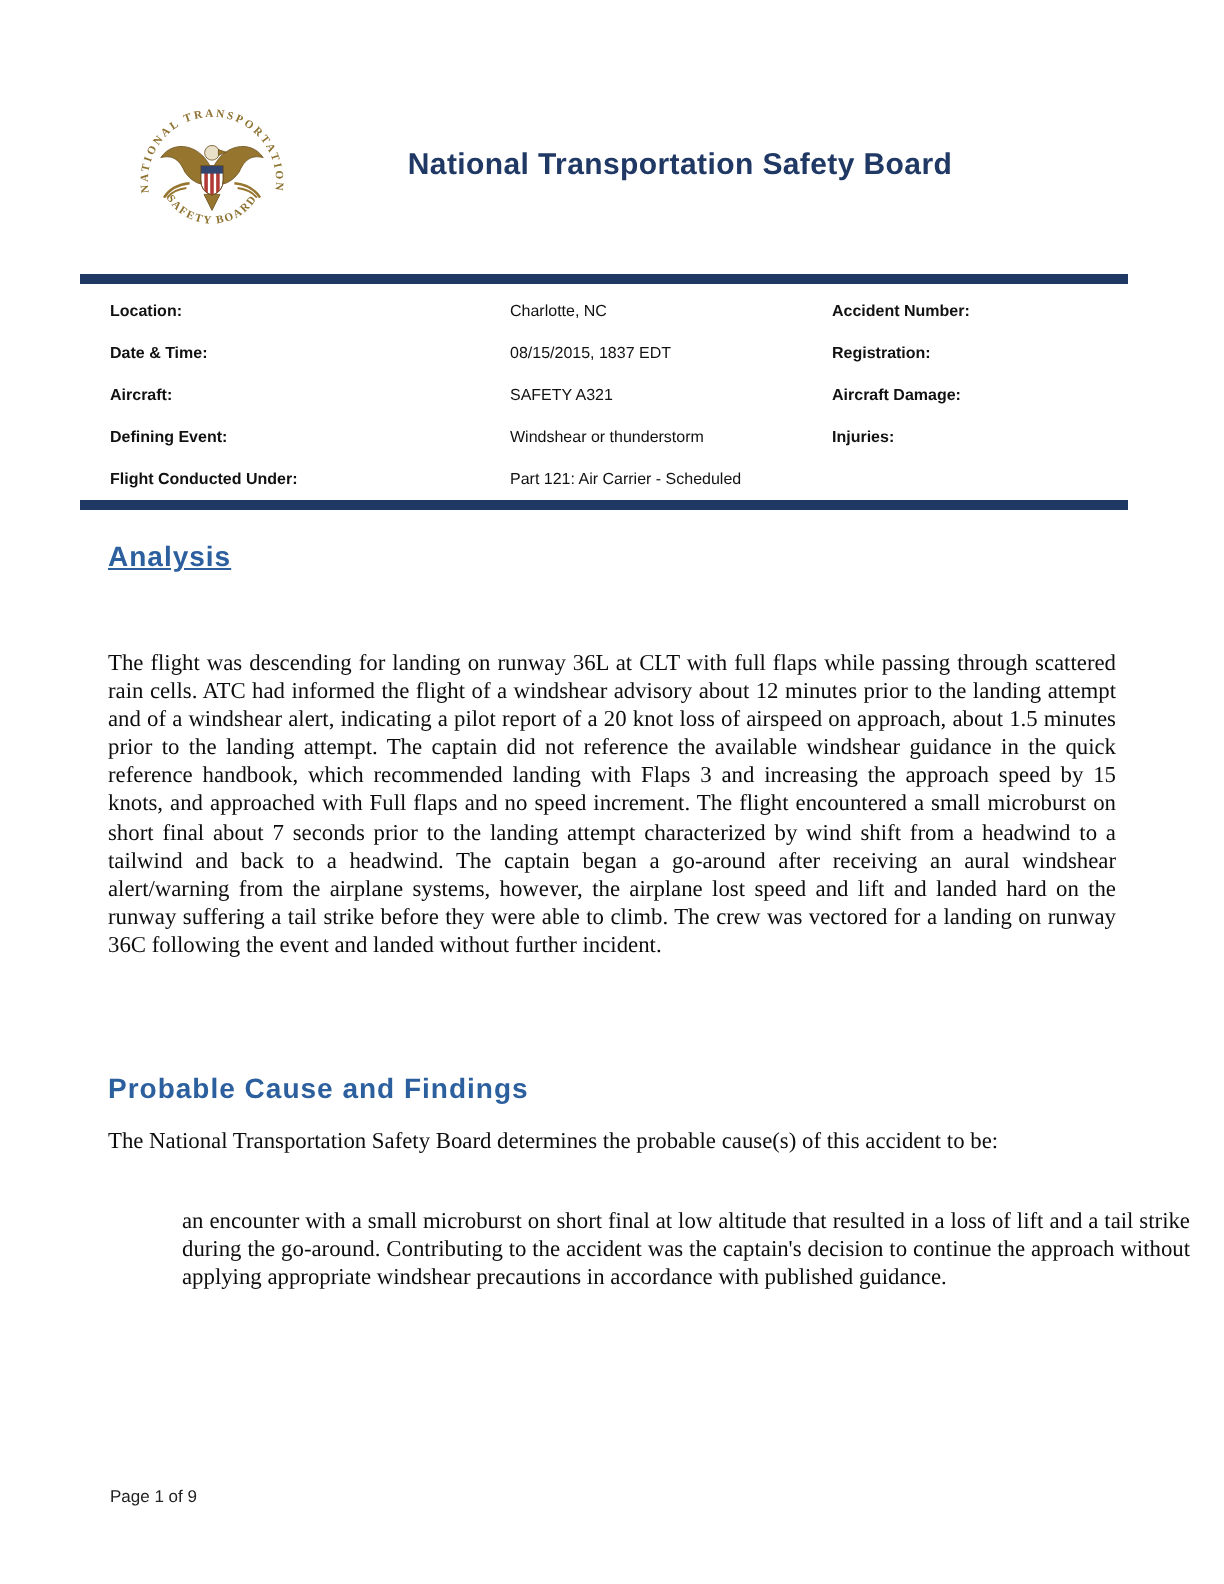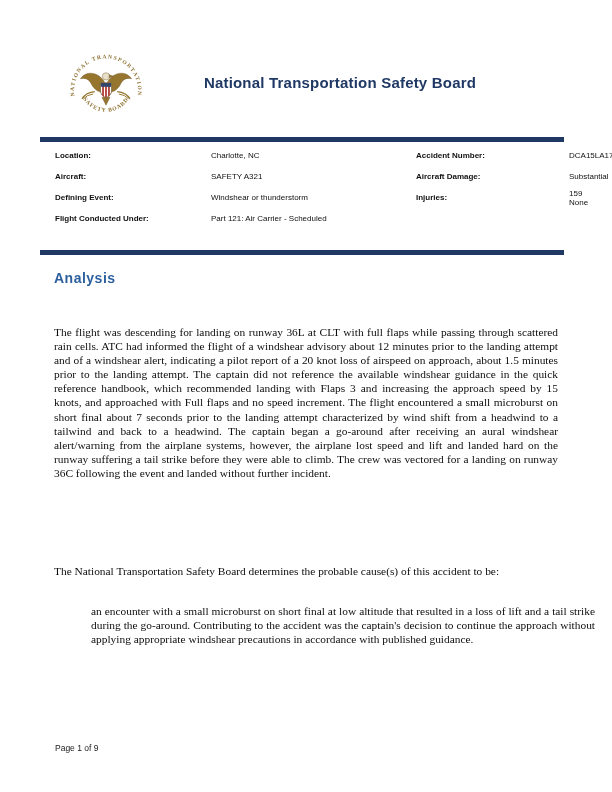--- a/index.html
+++ b/index.html
@@ -38,28 +38,28 @@
   .info-table{position:absolute;left:40px;top:145px;width:524px;}
   .info-row{
     display:grid;
     grid-template-columns:123px 172px 120px 1fr;
     height:21px;align-items:center;
     padding-left:15px;
     font-size:8px;
     gap:33px;
   }
   .info-label{font-weight:bold;}
-  .info-value{font-weight:normal;}
+  .info-value{font-weight:normal;margin-left:44px;}
   
   .section-heading{
     position:absolute;left:54px;
     color:var(--heading-blue);
     font-size:14px;font-weight:bold;letter-spacing:0.5px;
   }
-  .heading-analysis{top:270px;}
+  .heading-analysis{top:270px;text-decoration:underline;}
   .heading-cause{top:536px;}
   
   .body-text{
     position:absolute;left:54px;width:504px;
     font-family:"Liberation Serif",serif;
     font-size:11.4px;line-height:14.1px;
     color:#0d0d0d;
   }
   .para-analysis{top:325px;text-align:justify;}
   .para-cause-intro{top:564px;}
@@ -124,20 +124,26 @@
   <div class="rule rule-top"></div>
 
   <div class="info-table">
     <div class="info-row">
       <span class="info-label">Location:</span>
       <span class="info-value">Charlotte, NC</span>
       <span class="info-label">Accident Number:</span>
       <span class="info-value">DCA15LA173</span>
     </div>
     <div class="info-row">
+      <span class="info-label">Date &amp; Time:</span>
+      <span class="info-value">08/15/2015, 1837 EDT</span>
+      <span class="info-label">Registration:</span>
+      <span class="info-value">N564UW</span>
+    </div>
+    <div class="info-row">
       <span class="info-label">Aircraft:</span>
       <span class="info-value">SAFETY A321</span>
       <span class="info-label">Aircraft Damage:</span>
       <span class="info-value">Substantial</span>
     </div>
     <div class="info-row">
       <span class="info-label">Defining Event:</span>
       <span class="info-value">Windshear or thunderstorm</span>
       <span class="info-label">Injuries:</span>
       <span class="info-value">159 None</span>
@@ -148,18 +154,19 @@
       <span class="info-label"></span>
       <span class="info-value"></span>
     </div>
   </div>
 
   <div class="rule rule-bottom"></div>
 
   <div class="section-heading heading-analysis">Analysis</div>
   <div class="body-text para-analysis">The flight was descending for landing on runway 36L at CLT with full flaps while passing through scattered rain cells. ATC had informed the flight of a windshear advisory about 12 minutes prior to the landing attempt and of a windshear alert, indicating a pilot report of a 20 knot loss of airspeed on approach, about 1.5 minutes prior to the landing attempt. The captain did not reference the available windshear guidance in the quick reference handbook, which recommended landing with Flaps 3 and increasing the approach speed by 15 knots, and approached with Full flaps and no speed increment. The flight encountered a small microburst on short final about 7 seconds prior to the landing attempt characterized by wind shift from a headwind to a tailwind and back to a headwind. The captain began a go-around after receiving an aural windshear alert/warning from the airplane systems, however, the airplane lost speed and lift and landed hard on the runway suffering a tail strike before they were able to climb. The crew was vectored for a landing on runway 36C following the event and landed without further incident.</div>
 
+  <div class="section-heading heading-cause">Probable Cause and Findings</div>
   <div class="body-text para-cause-intro">The National Transportation Safety Board determines the probable cause(s) of this accident to be:</div>
   <div class="body-text para-cause">an encounter with a small microburst on short final at low altitude that resulted in a loss of lift and a tail strike during the go-around. Contributing to the accident was the captain's decision to continue the approach without applying appropriate windshear precautions in accordance with published guidance.</div>
 
   <div class="page-footer">Page 1 of 9</div>
 
 </div>
 
 </body></html>

